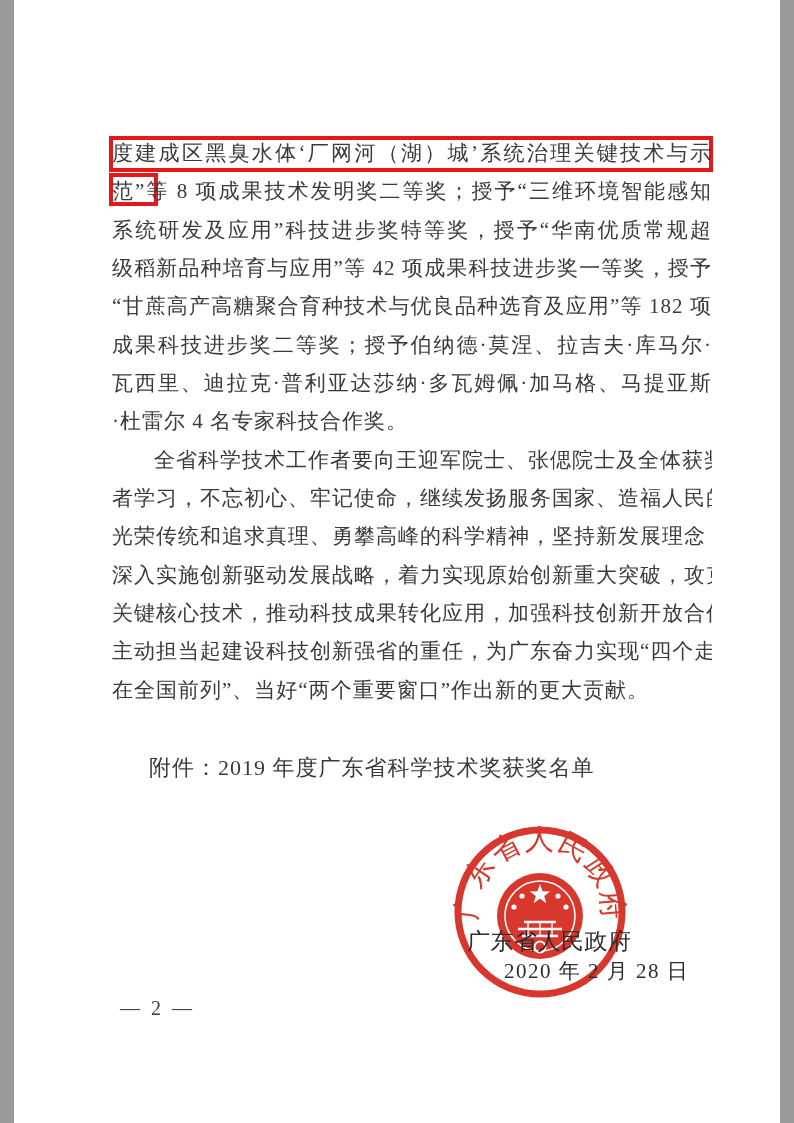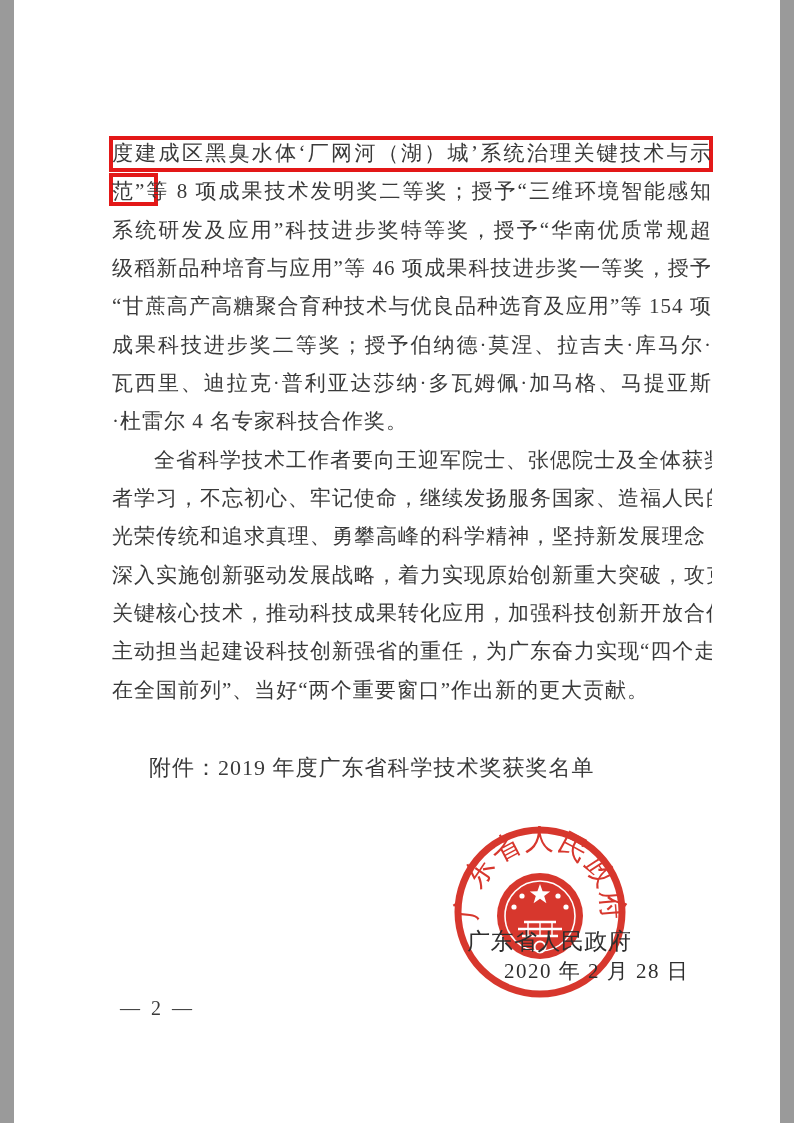--- a/index.html
+++ b/index.html
@@ -88,22 +88,22 @@
 
 <div class="page">
 
   <div class="hl-box box-line1"></div>
   <div class="hl-box box-fan"></div>
 
   <div class="text-block">
     <div class="line">度建成区黑臭水体‘厂网河（湖）城’系统治理关键技术与示</div>
     <div class="line"><span>范”</span><span>等 8 项成果技术发明奖二等奖；授予“三维环境智能感知</span></div>
     <div class="line">系统研发及应用”科技进步奖特等奖，授予“华南优质常规超</div>
-    <div class="line">级稻新品种培育与应用”等 46 项成果科技进步奖一等奖，授予</div>
-    <div class="line">“甘蔗高产高糖聚合育种技术与优良品种选育及应用”等 154 项</div>
+    <div class="line">级稻新品种培育与应用”等 42 项成果科技进步奖一等奖，授予</div>
+    <div class="line">“甘蔗高产高糖聚合育种技术与优良品种选育及应用”等 182 项</div>
     <div class="line">成果科技进步奖二等奖；授予伯纳德·莫涅、拉吉夫·库马尔·</div>
     <div class="line">瓦西里、迪拉克·普利亚达莎纳·多瓦姆佩·加马格、马提亚斯</div>
     <div class="line short">·杜雷尔 4 名专家科技合作奖。</div>
     <div class="line indent">全省科学技术工作者要向王迎军院士、张偲院士及全体获奖</div>
     <div class="line">者学习，不忘初心、牢记使命，继续发扬服务国家、造福人民的</div>
     <div class="line">光荣传统和追求真理、勇攀高峰的科学精神，坚持新发展理念，</div>
     <div class="line">深入实施创新驱动发展战略，着力实现原始创新重大突破，攻克</div>
     <div class="line">关键核心技术，推动科技成果转化应用，加强科技创新开放合作，</div>
     <div class="line">主动担当起建设科技创新强省的重任，为广东奋力实现“四个走</div>
     <div class="line short">在全国前列”、当好“两个重要窗口”作出新的更大贡献。</div>

